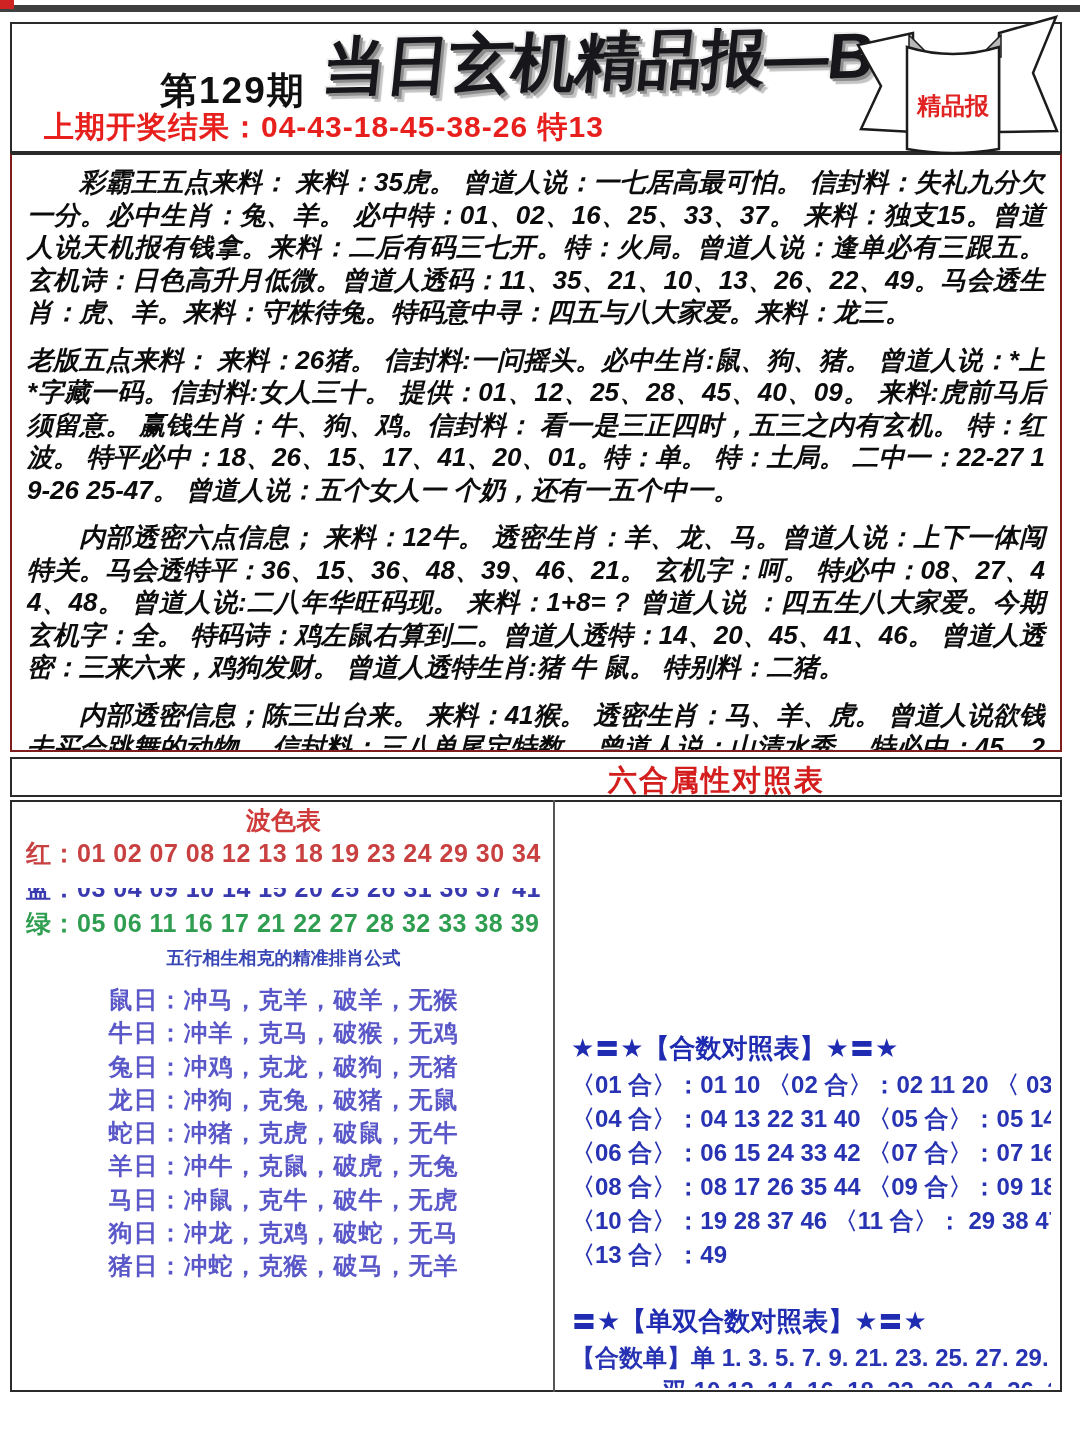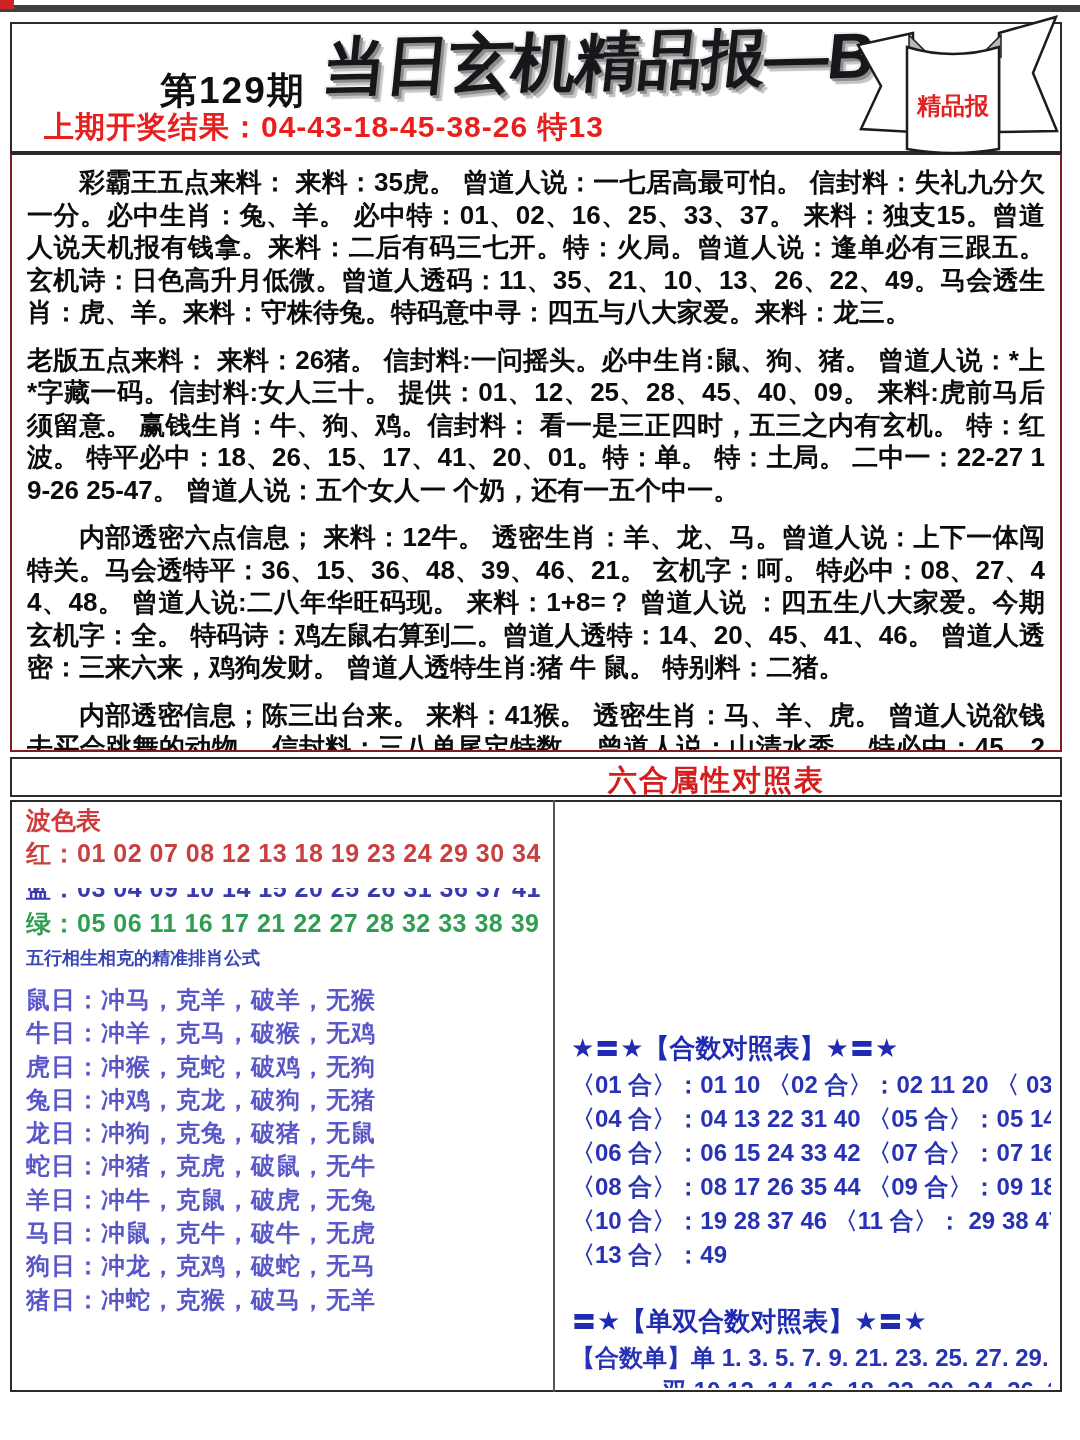--- a/index.html
+++ b/index.html
@@ -23,36 +23,36 @@
     text-shadow:3px 3px 0 #8d8d8d, 6px 6px 1px #c4c4c4, -2px -2px 0 #efefef, 1px 1px 0 #5a5a5a;
     z-index:3; }
 
   
   #ribbon { left:851px; top:11px; width:212px; height:146px; z-index:5; }
   #ribbon-label-text { font-weight:700; }
 
   
   #body-box { left:10px; top:153px; width:1052px; height:599px;
     border:2px solid #7f1d1d; border-top:2px solid #2a2a2a; background:#fff;
-    padding:11px 15px 0 15px; overflow:hidden; }
+    padding:11px 15px 0 15px; overflow:hidden;font-style:italic; }
   .para { font-size:26px; font-weight:700; color:#0c0c0c; line-height:32.5px;
     text-align:justify; margin-bottom:15px; word-break:break-all; }
   .para.indent { text-indent:2em; }
 
   
   #band-box { left:10px; top:757px; width:1052px; height:40px;
     border:2px solid #2a2a2a; background:#fff; }
   #band-title { left:608px; top:761px; font-size:29px; font-weight:700; color:#d41d1d; letter-spacing:2px; }
 
   
   #table-box { left:10px; top:800px; width:1052px; height:592px;
     border:2px solid #2a2a2a; background:#fff; }
   #col-divider { left:553px; top:800px; width:2px; height:592px; background:#555; }
 
-  #left-col { left:26px; top:804px; width:515px; height:584px; overflow:hidden; }
+  #left-col { left:26px; top:804px; width:515px; height:584px; overflow:hidden;text-align:center; }
   .bose-label { font-size:25px; font-weight:700; color:#cf3a3a; height:33px; }
   .bose-row { font-size:25px; font-weight:700; height:35px; white-space:nowrap; letter-spacing:0.5px; }
   .bose-red { color:#c84040; }
   .bose-blue { color:#3a3ab0; clip-path:inset(46% 0 0 0); }
   .bose-green { color:#2f9e50; }
   .wuxing-title { font-size:18px; font-weight:700; color:#3946b5; height:38px; margin-top:4px; }
   .zline { font-size:24px; font-weight:700; color:#5a58c8; height:33.3px; white-space:nowrap; letter-spacing:1px; }
 
   #right-col { left:571px; top:804px; width:480px; height:584px; overflow:hidden; }
   .r-spacer { height:196px; }
@@ -97,21 +97,20 @@
   <div class="abs" id="col-divider"></div>
 
   <div class="abs" id="left-col">
     <div class="bose-label">波色表</div>
     <div class="bose-row bose-red">红：01 02 07 08 12 13 18 19 23 24 29 30 34 35 40 45 46</div>
     <div class="bose-row bose-blue">蓝：03 04 09 10 14 15 20 25 26 31 36 37 41 42 47 48</div>
     <div class="bose-row bose-green">绿：05 06 11 16 17 21 22 27 28 32 33 38 39 43 44 49</div>
     <div class="wuxing-title">五行相生相克的精准排肖公式</div>
     <div class="zline">鼠日：冲马，克羊，破羊，无猴</div>
     <div class="zline">牛日：冲羊，克马，破猴，无鸡</div>
-    <div class="zline">虎日：冲猴，克蛇，破鸡，无狗</div>
     <div class="zline">兔日：冲鸡，克龙，破狗，无猪</div>
     <div class="zline">龙日：冲狗，克兔，破猪，无鼠</div>
     <div class="zline">蛇日：冲猪，克虎，破鼠，无牛</div>
     <div class="zline">羊日：冲牛，克鼠，破虎，无兔</div>
     <div class="zline">马日：冲鼠，克牛，破牛，无虎</div>
     <div class="zline">狗日：冲龙，克鸡，破蛇，无马</div>
     <div class="zline">猪日：冲蛇，克猴，破马，无羊</div>
   </div>
 
   <div class="abs" id="right-col">

